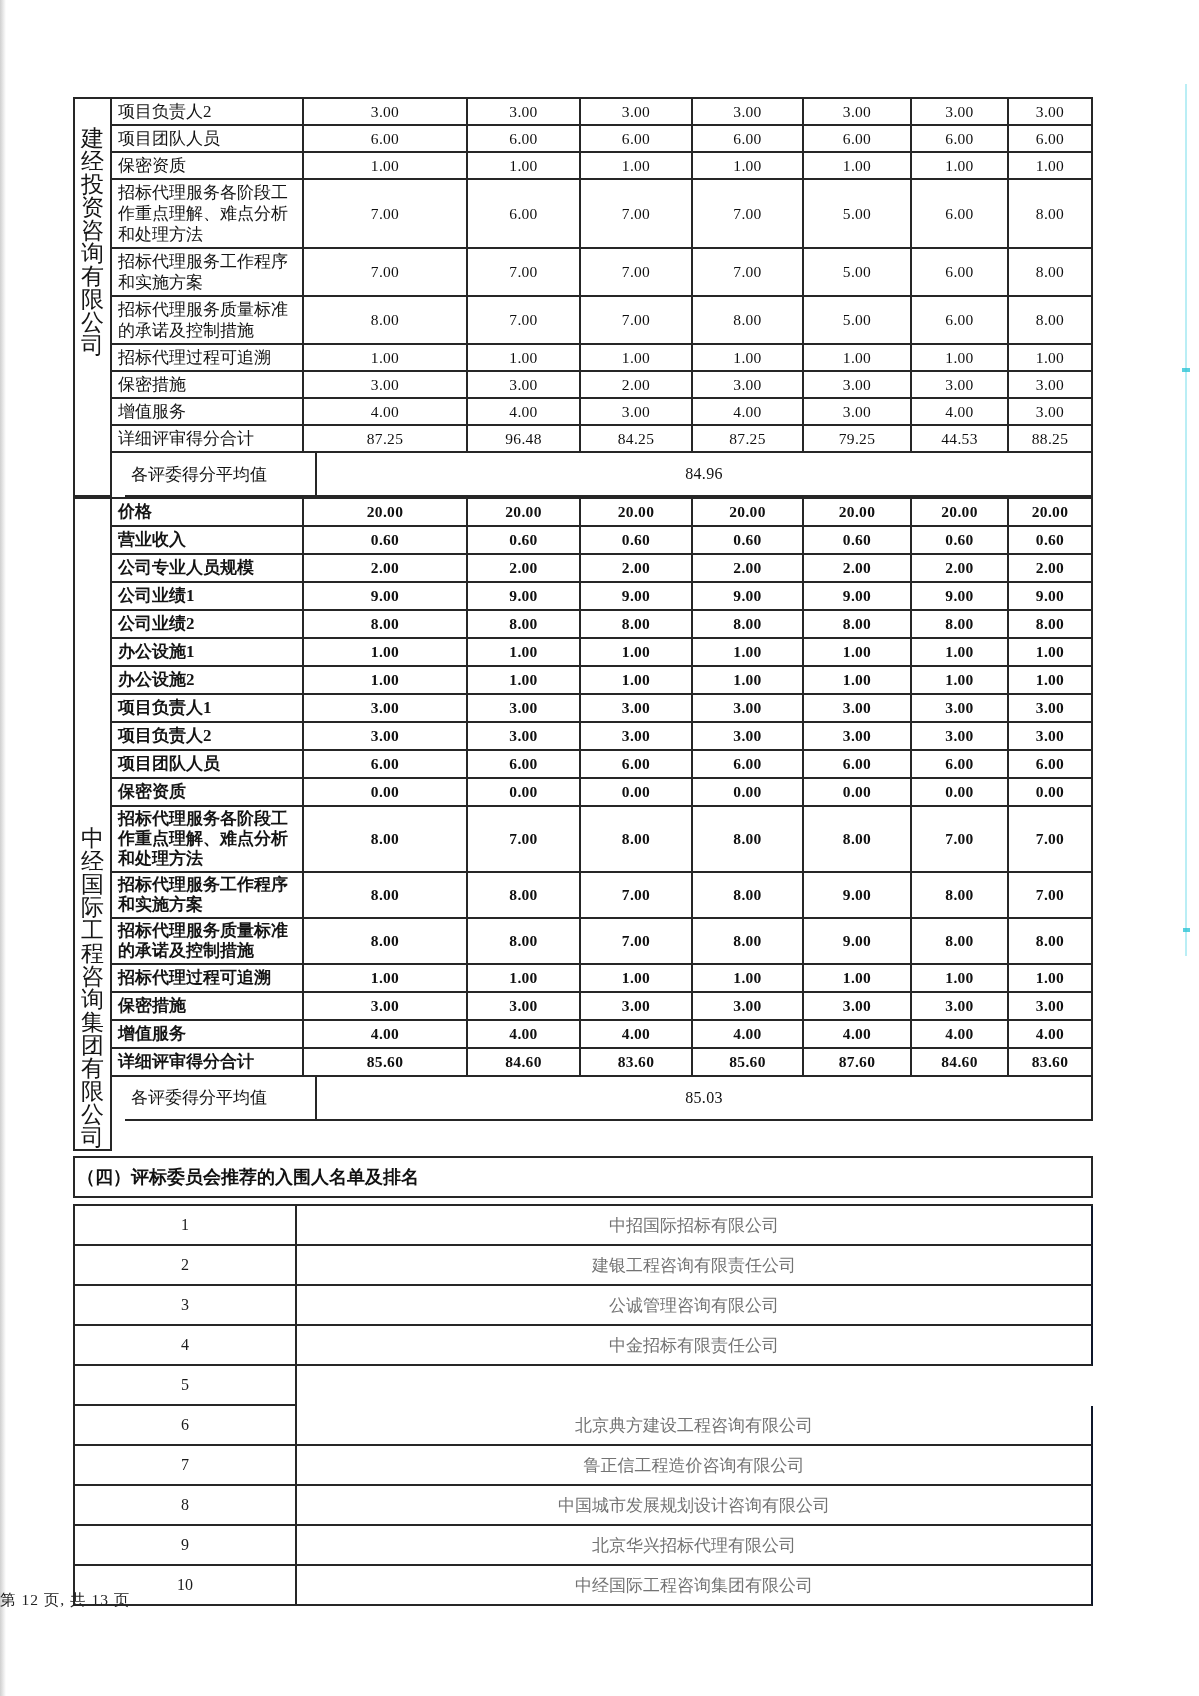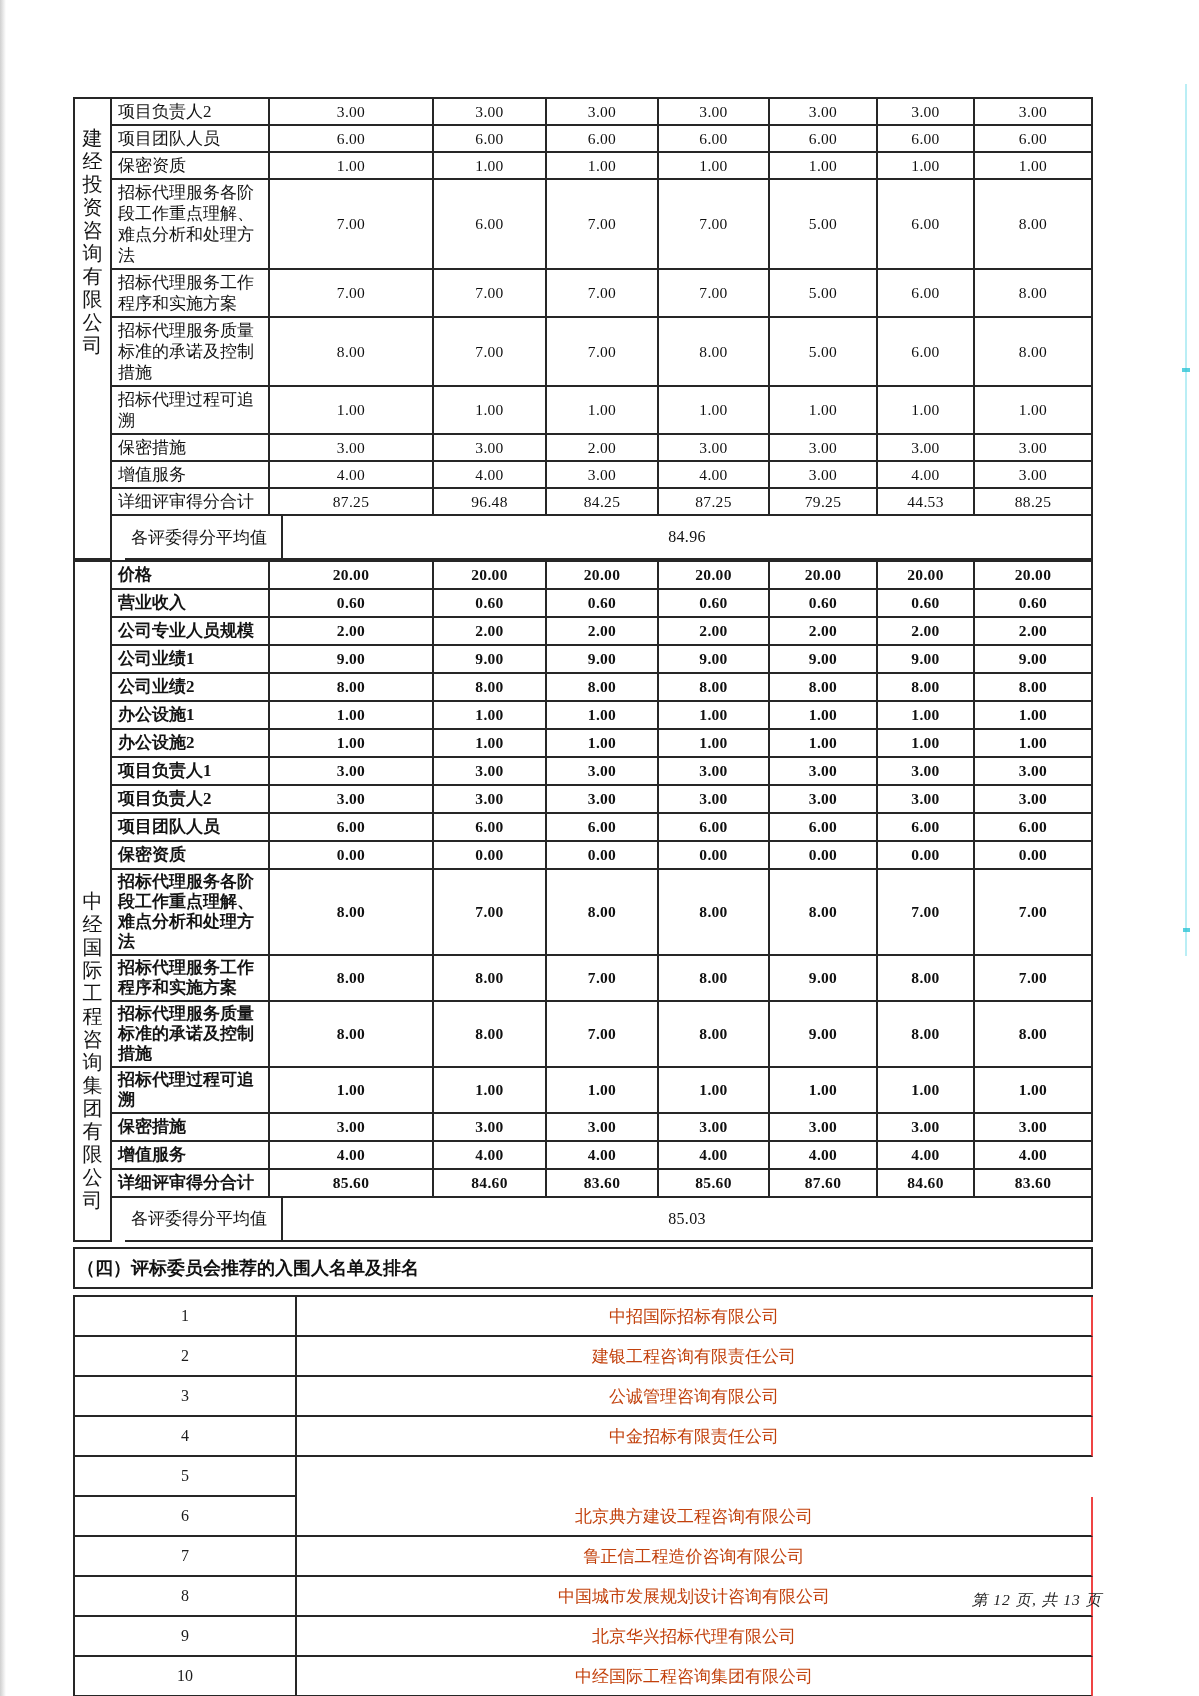--- a/index.html
+++ b/index.html
@@ -25,33 +25,33 @@
   .scan-tick1 { position: absolute; left: 1182px; top: 368px; width: 8px; height: 4px; background: rgba(46,196,214,.8); }
   .scan-tick2 { position: absolute; left: 1183px; top: 928px; width: 7px; height: 4px; background: rgba(46,196,214,.8); }
 
   .content { position: absolute; left: 73px; top: 97px; width: 1020px; }
 
   
   .sect { display: flex; border-top: 2px solid #262626; border-left: 2px solid #262626; background: #fff; }
   .side-cell {
     width: 37px; border-right: 2px solid #262626; border-bottom: 2px solid #262626;
     display: flex; justify-content: center;
-    font-size: 20px; line-height: 23px; white-space: pre-line; text-align: center;
+    font-size: 23px; line-height: 23px; white-space: pre-line; text-align: center;
     color: #151515;
   }
   .side-top { padding-top: 28px; }
   .side-low { padding-top: 328px; }
   .rows-wrap { flex: 1; display: flex; flex-direction: column; }
   .row { display: flex; align-items: stretch; }
   .cell {
     border-right: 2px solid #262626; border-bottom: 2px solid #262626;
     display: flex; align-items: center; justify-content: center;
   }
   .lbl {
-    width: 158px; justify-content: flex-start; text-align: left;
+    width: 192px; justify-content: flex-start; text-align: left;
     padding: 2px 6px; font-size: 17px; line-height: 21px; color: #141414;
   }
   .t1 .row { min-height: 27px; }
   .t2 .row { min-height: 28px; font-weight: bold; }
   .t2 .lbl { line-height: 20px; }
   .val { font-size: 15.5px; letter-spacing: .3px; color: #101010; }
   .c0 { width: 164px; } .c1 { width: 113px; } .c2 { width: 112px; }
   .c3 { width: 111px; } .c4 { width: 108px; } .c5 { width: 97px; }
   .c6 { flex: 1; }
   .avg-row { display: flex; min-height: 44px; padding-left: 13px; }
@@ -65,28 +65,28 @@
   }
 
   
   .rank-table { margin-top: 6px; border-top: 2px solid #262626; border-left: 2px solid #262626; display: flex; flex-direction: column; }
   .rank-row { display: flex; min-height: 40px; }
   .rank-cell {
     width: 222px; border-right: 2px solid #262626; border-bottom: 2px solid #262626;
     display: flex; align-items: center; justify-content: center; font-size: 16px;
   }
   .company-cell {
-    flex: 1; border-right: 2px solid #ef4444; border-bottom: 2px solid #262626;
+    flex: 1; border-right: 2px solid #0f172a; border-bottom: 2px solid #262626;
     display: flex; align-items: center; justify-content: center;
-    font-size: 17px; color: #c2410c;
+    font-size: 17px; color: #737373;
   }
 
   .footer {
     position: absolute; left: 0; top: 1590px; width: 1102px;
-    text-align: right; font-size: 15.5px; color: #222; letter-spacing: 1px; font-style: italic;
+    text-align: left; font-size: 15.5px; color: #222; letter-spacing: 1px;
   }
 </style>
 </head>
 <body>
 
 <div class="page">
 
   <div class="edge-shadow"></div>
   <div class="scan-line"></div>
   <div class="scan-tick1"></div>

